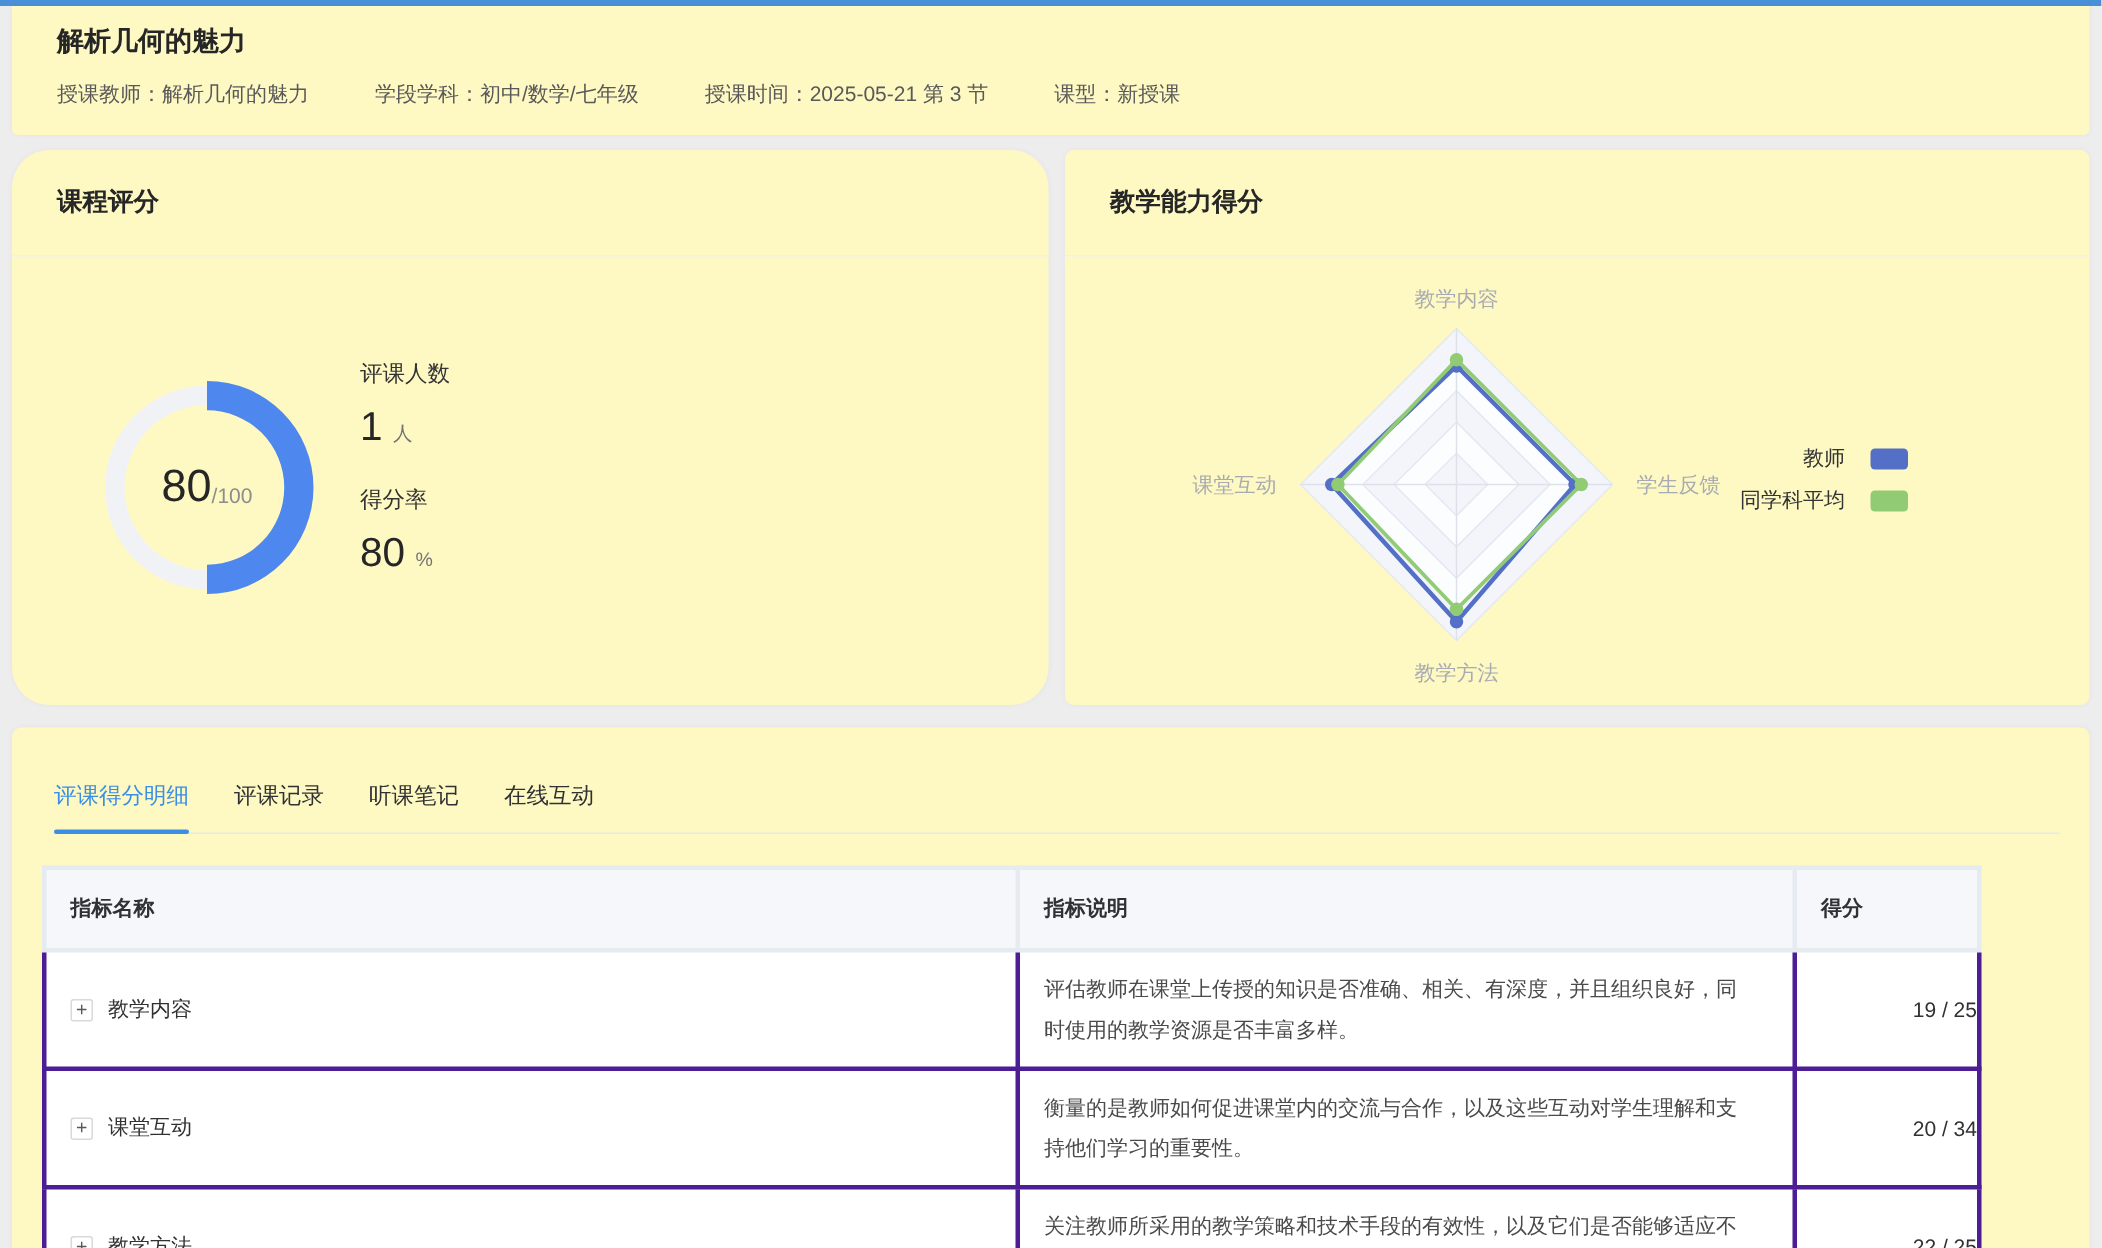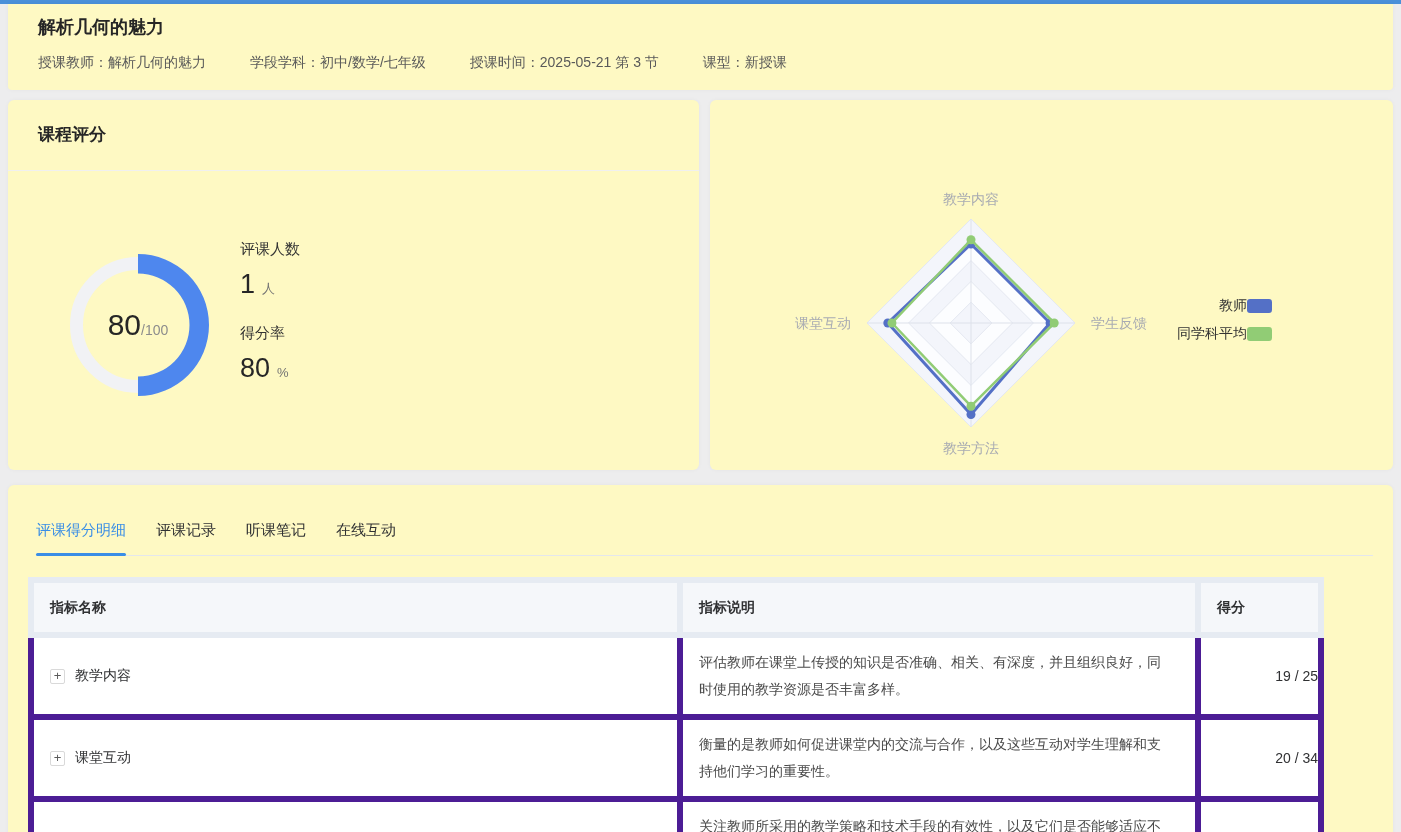--- a/index.html
+++ b/index.html
@@ -13,21 +13,21 @@
   .topbar { position:absolute; left:0; top:0; width:1401px; height:4px; }
   .card { position:absolute; background:#fef9c3; border-radius:6px; box-shadow:0 0 4px rgba(0,0,0,0.04); }
 
   
   .header-card { left:8px; top:4px; width:1385px; height:86px; border-radius:0 0 4px 4px; }
   .page-title { position:absolute; left:30px; top:11px; font-size:18px; font-weight:600; color:#262626; }
   .meta-row { position:absolute; left:30px; top:50px; display:flex; gap:44px; font-size:14px; color:#595959; }
   .meta-item span { color:#595959; }
 
   
-  .score-card { left:8px; top:100px; width:691px; height:370px; }
+  .score-card { left:8px; top:100px; width:691px; height:370px;border-radius:25px; }
   .radar-card { left:710px; top:100px; width:683px; height:370px; }
   .card-head { position:relative; height:71px; border-bottom:1px solid #f0f0f0; }
   .card-title { position:absolute; left:30px; top:23px; font-size:17px; font-weight:600; color:#262626; }
 
   
   .donut-wrap { position:absolute; left:45px; top:140px; width:170px; height:170px; }
   .donut-center { position:absolute; inset:0; display:flex; align-items:center; justify-content:center; }
   .donut-score { font-size:30px; color:#262626; }
   .donut-suffix { font-size:14px; color:#8c8c8c; position:relative; top:5px; }
 
@@ -36,33 +36,33 @@
   .stat-label { font-size:15px; color:#333; }
   .stat-value-row { margin-top:10px; display:flex; align-items:baseline; }
   .stat-value { font-size:27px; color:#262626; }
   .stat-unit { font-size:13px; color:#737373; margin-left:7px; }
   .stat-gap { height:24px; }
 
   
   .radar-svg { position:absolute; left:0; top:0; }
   .legend { position:absolute; top:197px; right:121px; display:flex; flex-direction:column; gap:10px; }
   .legend-row { display:flex; align-items:center; justify-content:flex-end; cursor:pointer; }
-  .legend-label { font-size:14px; color:#333; margin-right:0; }
+  .legend-label { font-size:14px; color:#333; margin-right:17px; }
   .legend-swatch { width:25px; height:14px; border-radius:3px; }
 
   
   .bottom-card { left:8px; top:485px; width:1385px; height:400px; border-radius:6px 6px 0 0; }
   .tabs-bar { position:absolute; left:28px; top:36px; width:1337px; display:flex; gap:30px; border-bottom:1px solid #e4e7ed; }
   .tab { position:relative; font-size:15px; color:#303133; padding-bottom:15px; cursor:pointer; }
   .tab.active { color:#3a8ee6; font-weight:500; }
   .tab.active::after { content:""; position:absolute; left:0; right:0; bottom:-1px; height:3px; background:#3a8ee6; border-radius:2px; }
 
   
   .eval-table { position:absolute; left:20px; top:92px; width:1290px; border-collapse:collapse; table-layout:fixed; }
-  .eval-table th, .eval-table td { border:6px solid #4c1d95; }
+  .eval-table th, .eval-table td { border:3px solid #4c1d95; }
   .eval-table th { background:#f5f7fa; height:55px; text-align:left; padding-left:16px; font-size:14px; font-weight:700; color:#303133; border-color:#e6ebf2; }
   .eval-table td { height:77px; background:#fff; vertical-align:middle; }
   .col-name { width:649px; }
   .col-desc { width:518px; }
   .col-score { width:123px;font-family:Liberation Mono, monospace; }
   .name-cell { display:flex; align-items:center; padding-left:16px; gap:10px; }
   .expand-btn { width:15px; height:15px; border:1px solid #d9d9d9; border-radius:2px; background:#fff;
     font-size:13px; line-height:12px; text-align:center; color:#595959; cursor:pointer; flex:0 0 auto; }
   .row-name { font-size:14px; color:#303133; }
   .desc-cell { padding:11px 28px 11px 16px; font-size:14px; line-height:27px; color:#4a4a4a; }
@@ -106,20 +106,23 @@
     <div class="stat-gap"></div>
     <div class="stat-label">得分率</div>
     <div class="stat-value-row">
       <span class="stat-value">80</span>
       <span class="stat-unit">%</span>
     </div>
   </div>
 </div>
 
 <div class="card radar-card">
+  <div class="card-head">
+    <div class="card-title">教学能力得分</div>
+  </div>
   <svg id="radar-svg" class="radar-svg" width="683" height="370">
       <polygon points="261,119 365,223 261,327 157,223" fill="#f3f5fb" stroke="#e4e8f1" stroke-width="1"></polygon>
       <polygon points="261,139.8 344.2,223 261,306.2 177.8,223" fill="#fcfdff" stroke="#e4e8f1" stroke-width="1"></polygon>
       <polygon points="261,160.6 323.4,223 261,285.4 198.6,223" fill="#f3f5fb" stroke="#e4e8f1" stroke-width="1"></polygon>
       <polygon points="261,181.4 302.6,223 261,264.6 219.4,223" fill="#fcfdff" stroke="#e4e8f1" stroke-width="1"></polygon>
       <polygon points="261,202.2 281.8,223 261,243.8 240.2,223" fill="#f3f5fb" stroke="#e4e8f1" stroke-width="1"></polygon>
       <line x1="261" y1="223" x2="261" y2="119" stroke="#dde1ea" stroke-width="1"></line>
       <line x1="261" y1="223" x2="365" y2="223" stroke="#dde1ea" stroke-width="1"></line>
       <line x1="261" y1="223" x2="261" y2="327" stroke="#dde1ea" stroke-width="1"></line>
       <line x1="261" y1="223" x2="157" y2="223" stroke="#dde1ea" stroke-width="1"></line>

